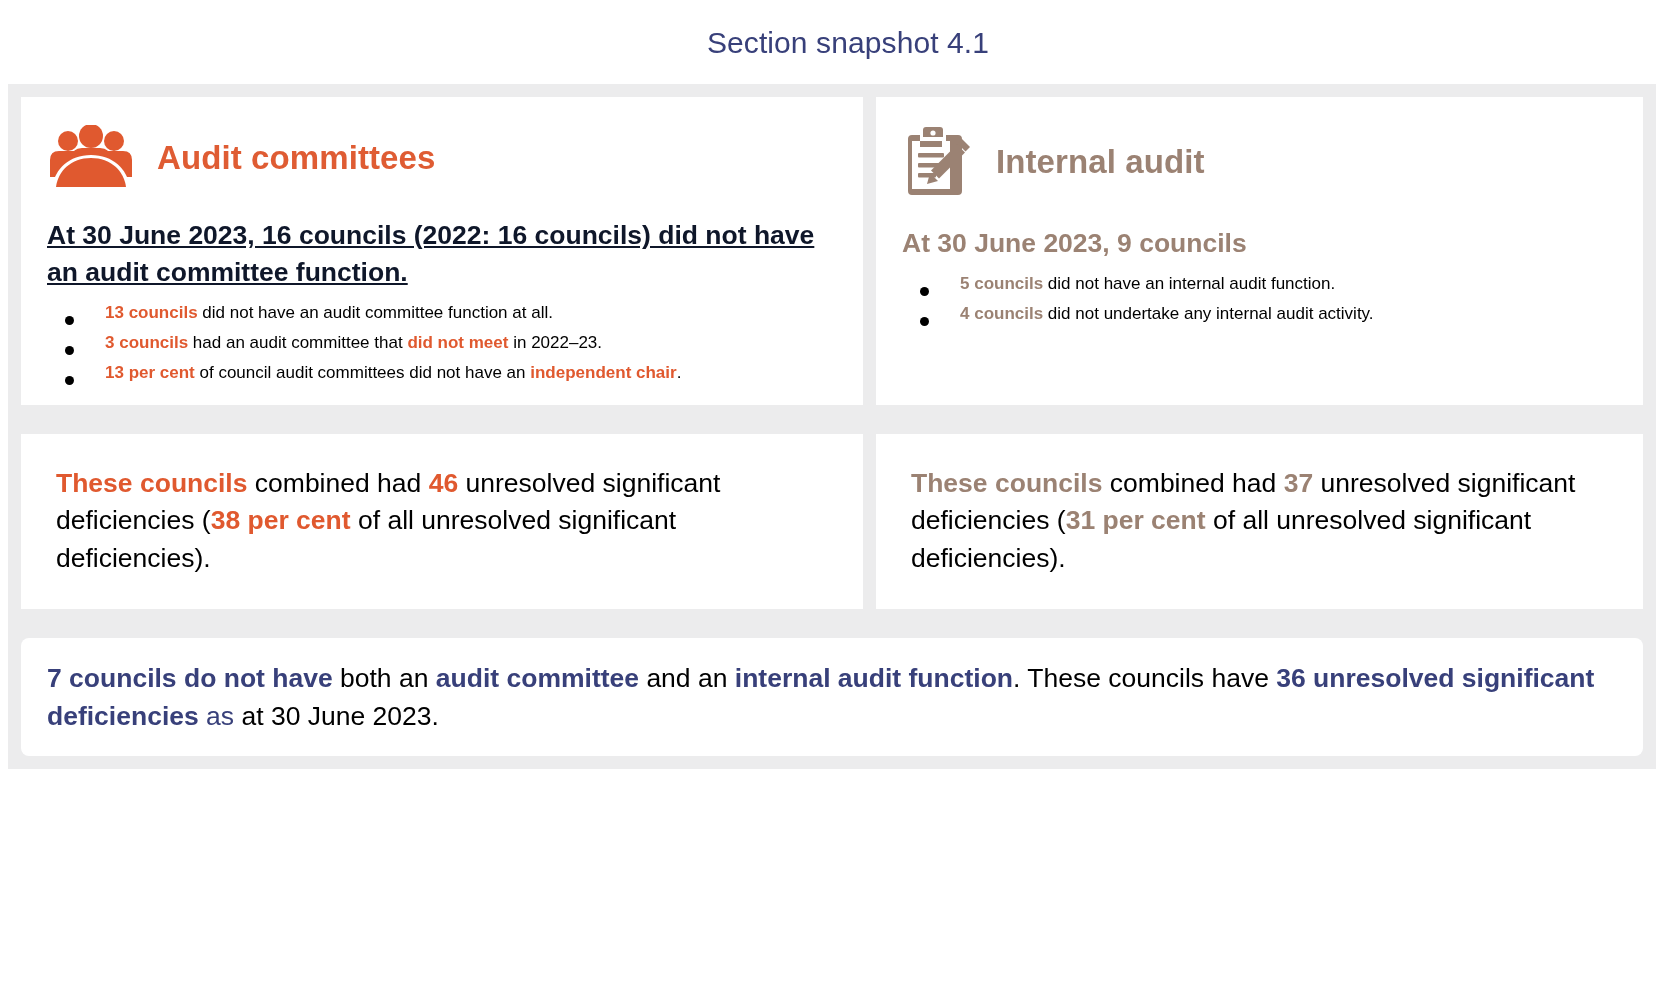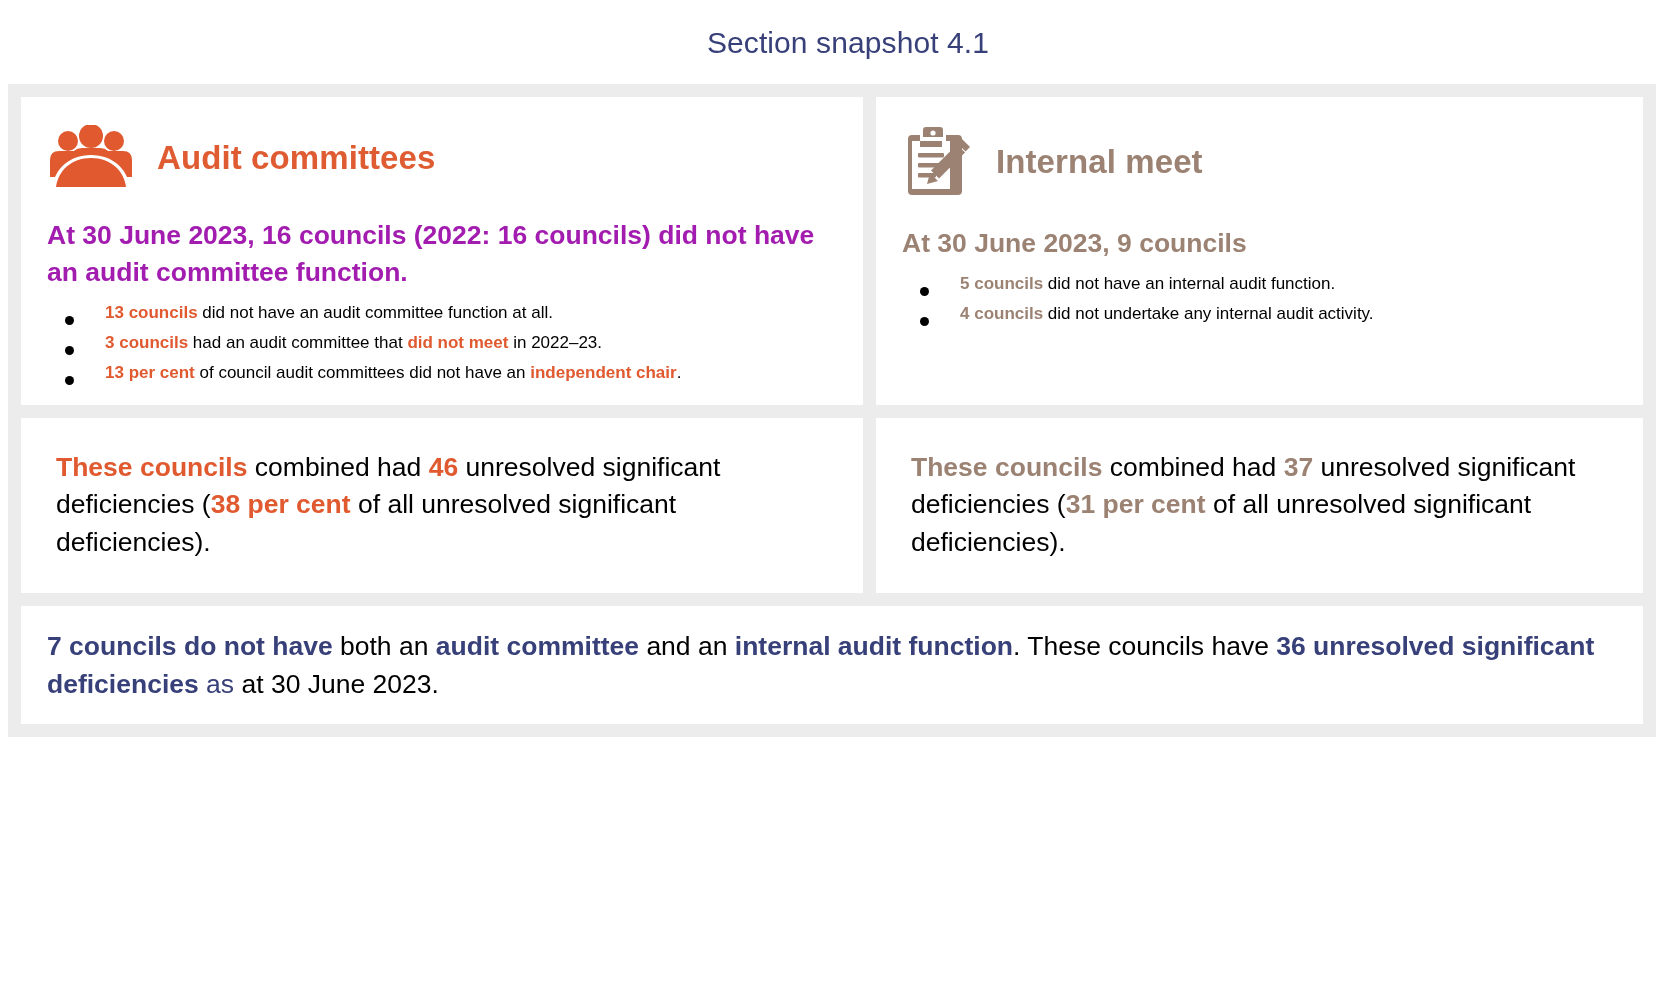--- a/index.html
+++ b/index.html
@@ -26,32 +26,32 @@
     padding-left: 32px;
   }
 
   
   .snapshot {
     background: #ececed;
     padding: 13px;
     margin: 0 8px 0 8px;
     display: flex;
     flex-direction: column;
-    gap: 13px;
+    gap: 29px;
   }
 
   .row { display: flex; gap: 13px; align-items: stretch; }
 
   .card {
     background: #ffffff;
     padding: 22px 26px 20px 26px;
   }
   .card.left  { width: 842px; flex: 0 0 842px; }
   .card.right { flex: 1 1 auto; }
-  .card.full  { width: 100%; }
+  .card.full  { width: 100%; border-radius: 8px; }
 
   
   .card-head {
     display: flex;
     align-items: center;
     gap: 22px;
     margin: 6px 0 26px 0;
   }
   .card-head .icon { flex: 0 0 auto; display: block; line-height: 0; }
   .card-head h2 {
@@ -64,21 +64,21 @@
   h2.accent-orange { color: #df5c33; }
   h2.accent-brown  { color: #9b8273; }
 
   
   .lead {
     font-size: 26.5px;
     font-weight: 700;
     line-height: 1.40;
     margin: 0 0 8px 0;
   }
-  .lead.accent-orange { color: #a21caf; }
+  .lead.accent-orange { color: #0f172a; text-decoration: underline; }
   .lead.accent-brown  { color: #9b8273; }
 
   ul.bullets {
     margin: 0;
     padding: 0 0 0 10px;
     list-style: none;
     font-size: 17px;
     line-height: 1.40;
     color: #000000;
   }
@@ -172,21 +172,21 @@
                 <rect x="16" y="28" width="26" height="4.5" rx="1"></rect>
                 <rect x="16" y="38" width="26" height="4.5" rx="1"></rect>
                 <rect x="16" y="48" width="18" height="4.5" rx="1"></rect>
                 <path d="M60 14 l8 8 -4.5 4.5 -8 -8 z"></path>
                 <path d="M55 19.5 l8 8 -26 26 -8 -8 z"></path>
                 <path d="M28 48 l8 8 -11 3 z"></path>
               </g>
               <path d="M42 26 l-22 22 h-6 v-7 l21 -21 z" fill="#ffffff" opacity="0"></path>
             </svg>
           </span>
-          <h2 class="accent-brown">Internal meet</h2>
+          <h2 class="accent-brown">Internal audit</h2>
         </div>
 
         <p class="lead accent-brown"><span>At 30 June 2023, 9 councils</span><br></p>
 
         <ul class="bullets">
           <li><b class="br">5 councils</b><span> did not have an internal audit function.</span></li>
           <li><b class="br">4 councils</b><span> did not undertake any internal audit activity.</span></li>
         </ul>
       </div>
     </div>

